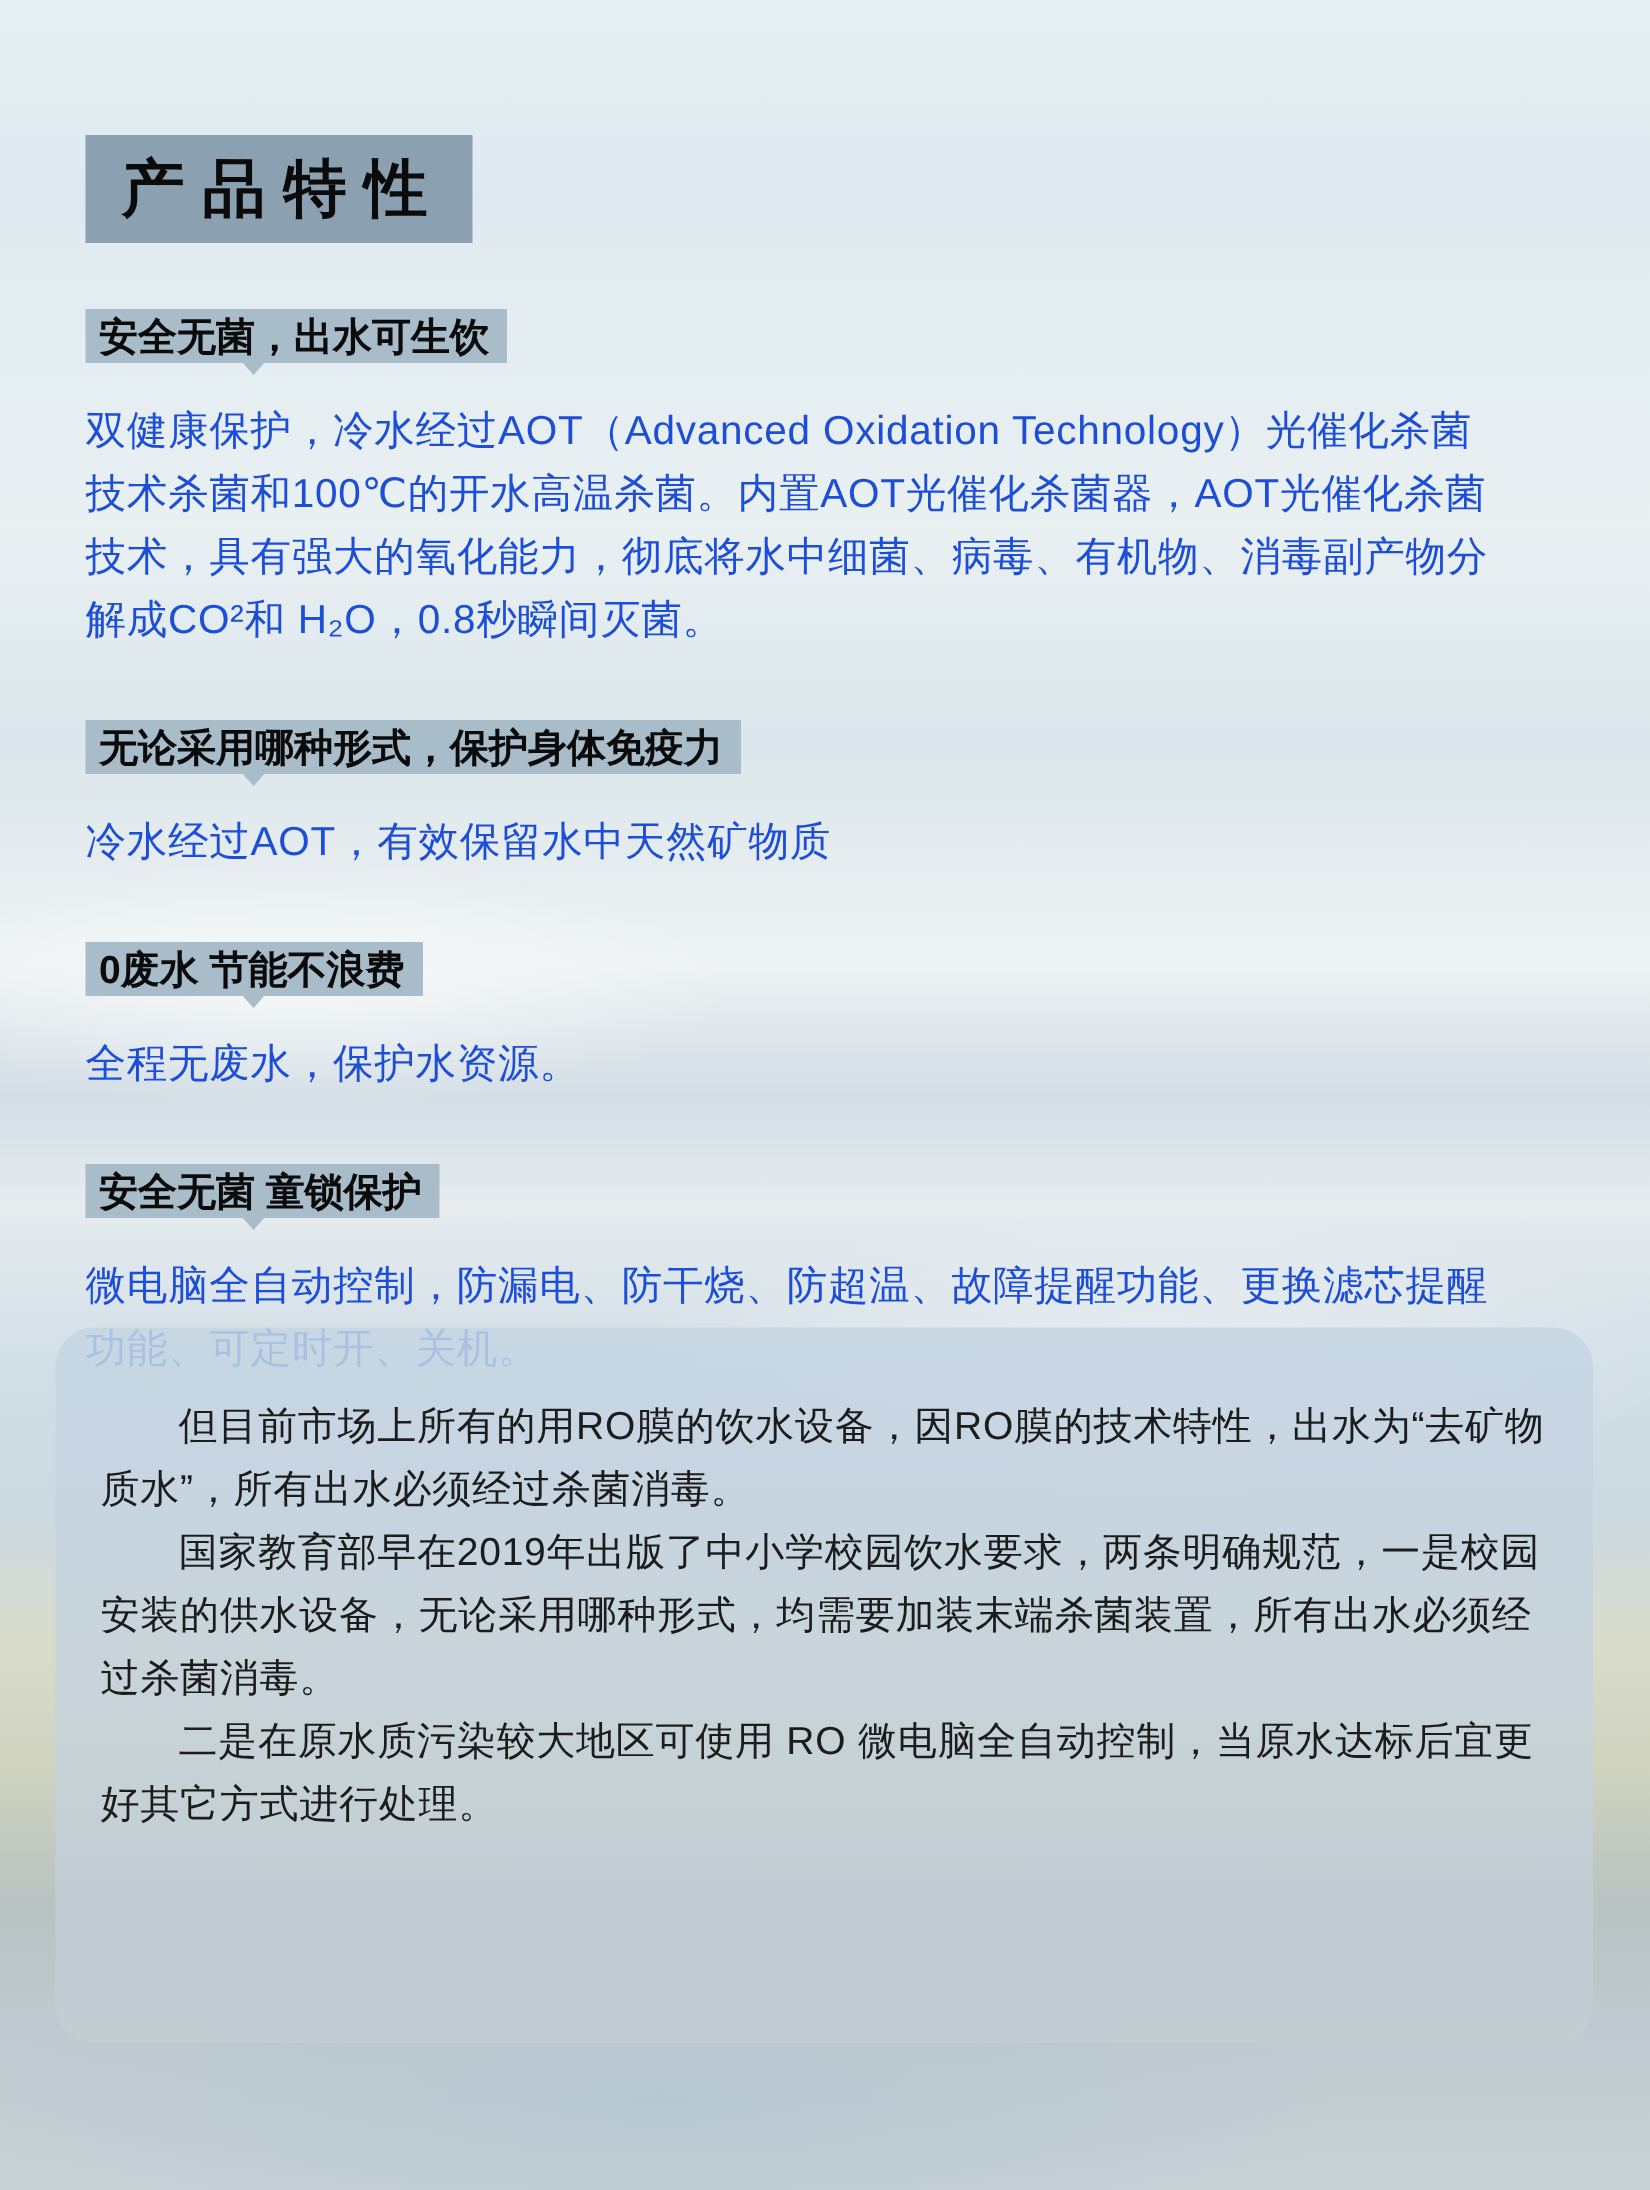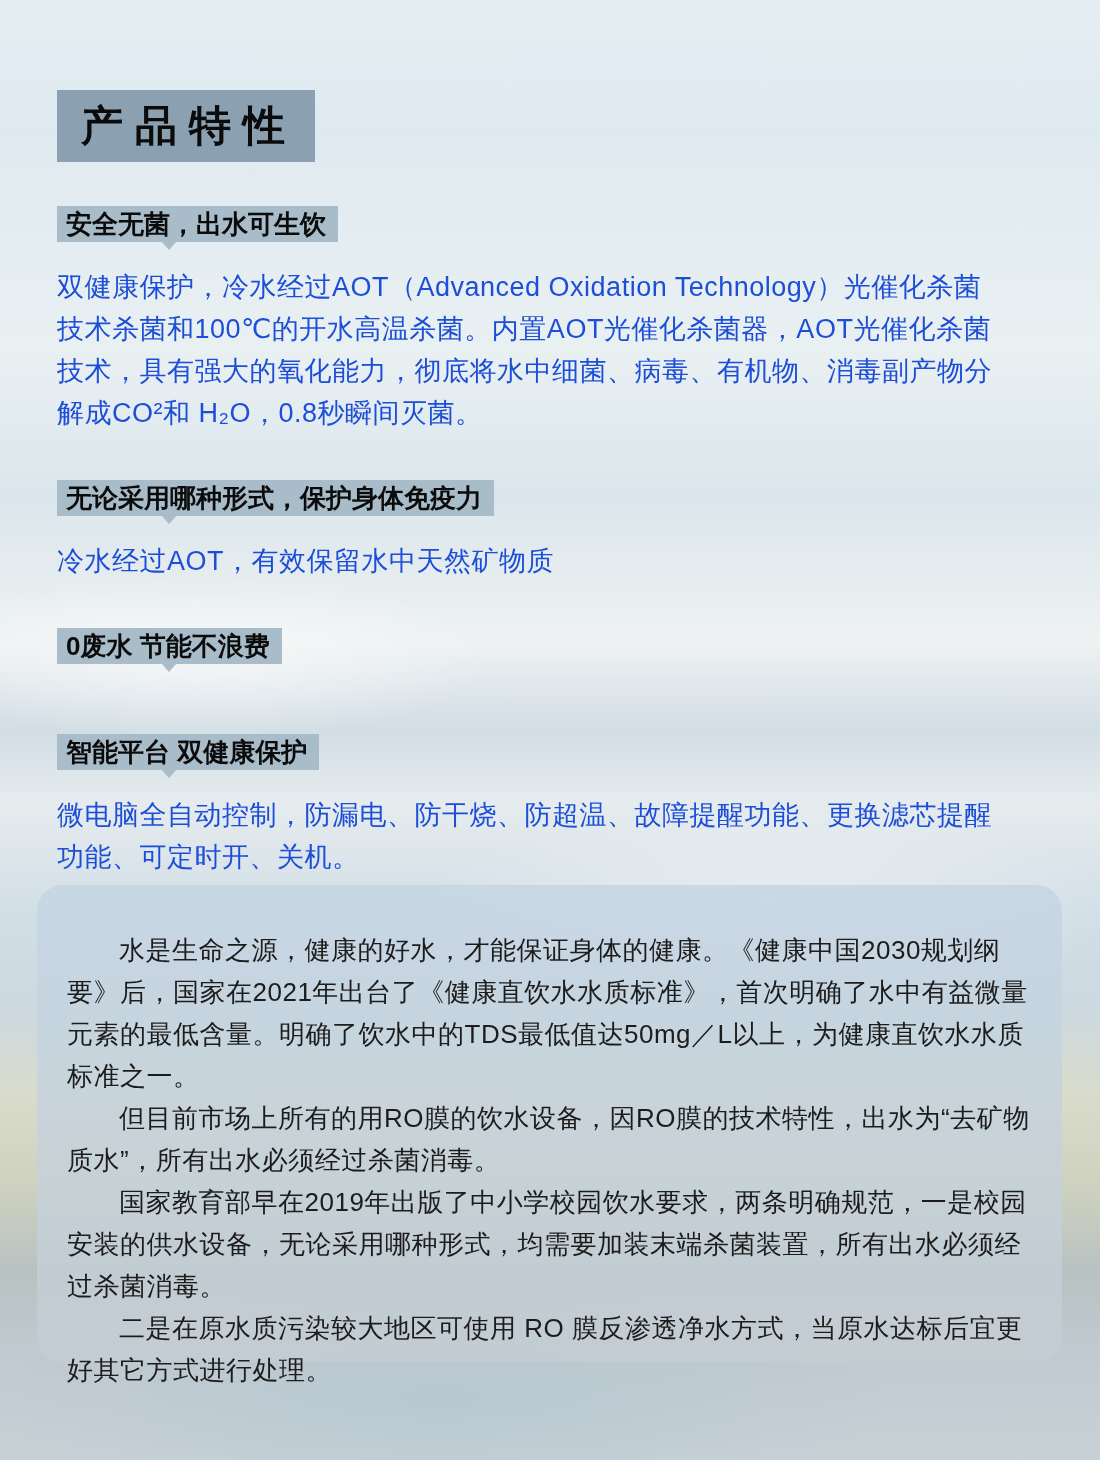--- a/index.html
+++ b/index.html
@@ -119,30 +119,30 @@
       <span class="pointer"></span>
     </div>
     <p class="feature-body">冷水经过AOT，有效保留水中天然矿物质</p>
   </section>
 
   <section class="feature">
     <div class="feature-label">
       <span>0废水 节能不浪费</span>
       <span class="pointer"></span>
     </div>
+    <p class="feature-body">全程无废水，保护水资源。</p>
   </section>
 
   <section class="feature">
     <div class="feature-label">
-      <span>智能平台 双健康保护</span>
+      <span>安全无菌 童锁保护</span>
       <span class="pointer"></span>
     </div>
     <p class="feature-body">微电脑全自动控制，防漏电、防干烧、防超温、故障提醒功能、更换滤芯提醒功能、可定时开、关机。</p>
   </section>
 
 </div>
 
 <div class="info-box">
-  <p>水是生命之源，健康的好水，才能保证身体的健康。《健康中国2030规划纲要》后，国家在2021年出台了《健康直饮水水质标准》，首次明确了水中有益微量元素的最低含量。明确了饮水中的TDS最低值达50mg／L以上，为健康直饮水水质标准之一。</p>
   <p>但目前市场上所有的用RO膜的饮水设备，因RO膜的技术特性，出水为“去矿物质水”，所有出水必须经过杀菌消毒。</p>
   <p>国家教育部早在2019年出版了中小学校园饮水要求，两条明确规范，一是校园安装的供水设备，无论采用哪种形式，均需要加装末端杀菌装置，所有出水必须经过杀菌消毒。</p>
-  <p>二是在原水质污染较大地区可使用 RO 膜反渗透净水方式，当原水达标后宜更好其它方式进行处理。</p>
+  <p>二是在原水质污染较大地区可使用 RO 微电脑全自动控制，当原水达标后宜更好其它方式进行处理。</p>
 </div>
 
 </body></html>

